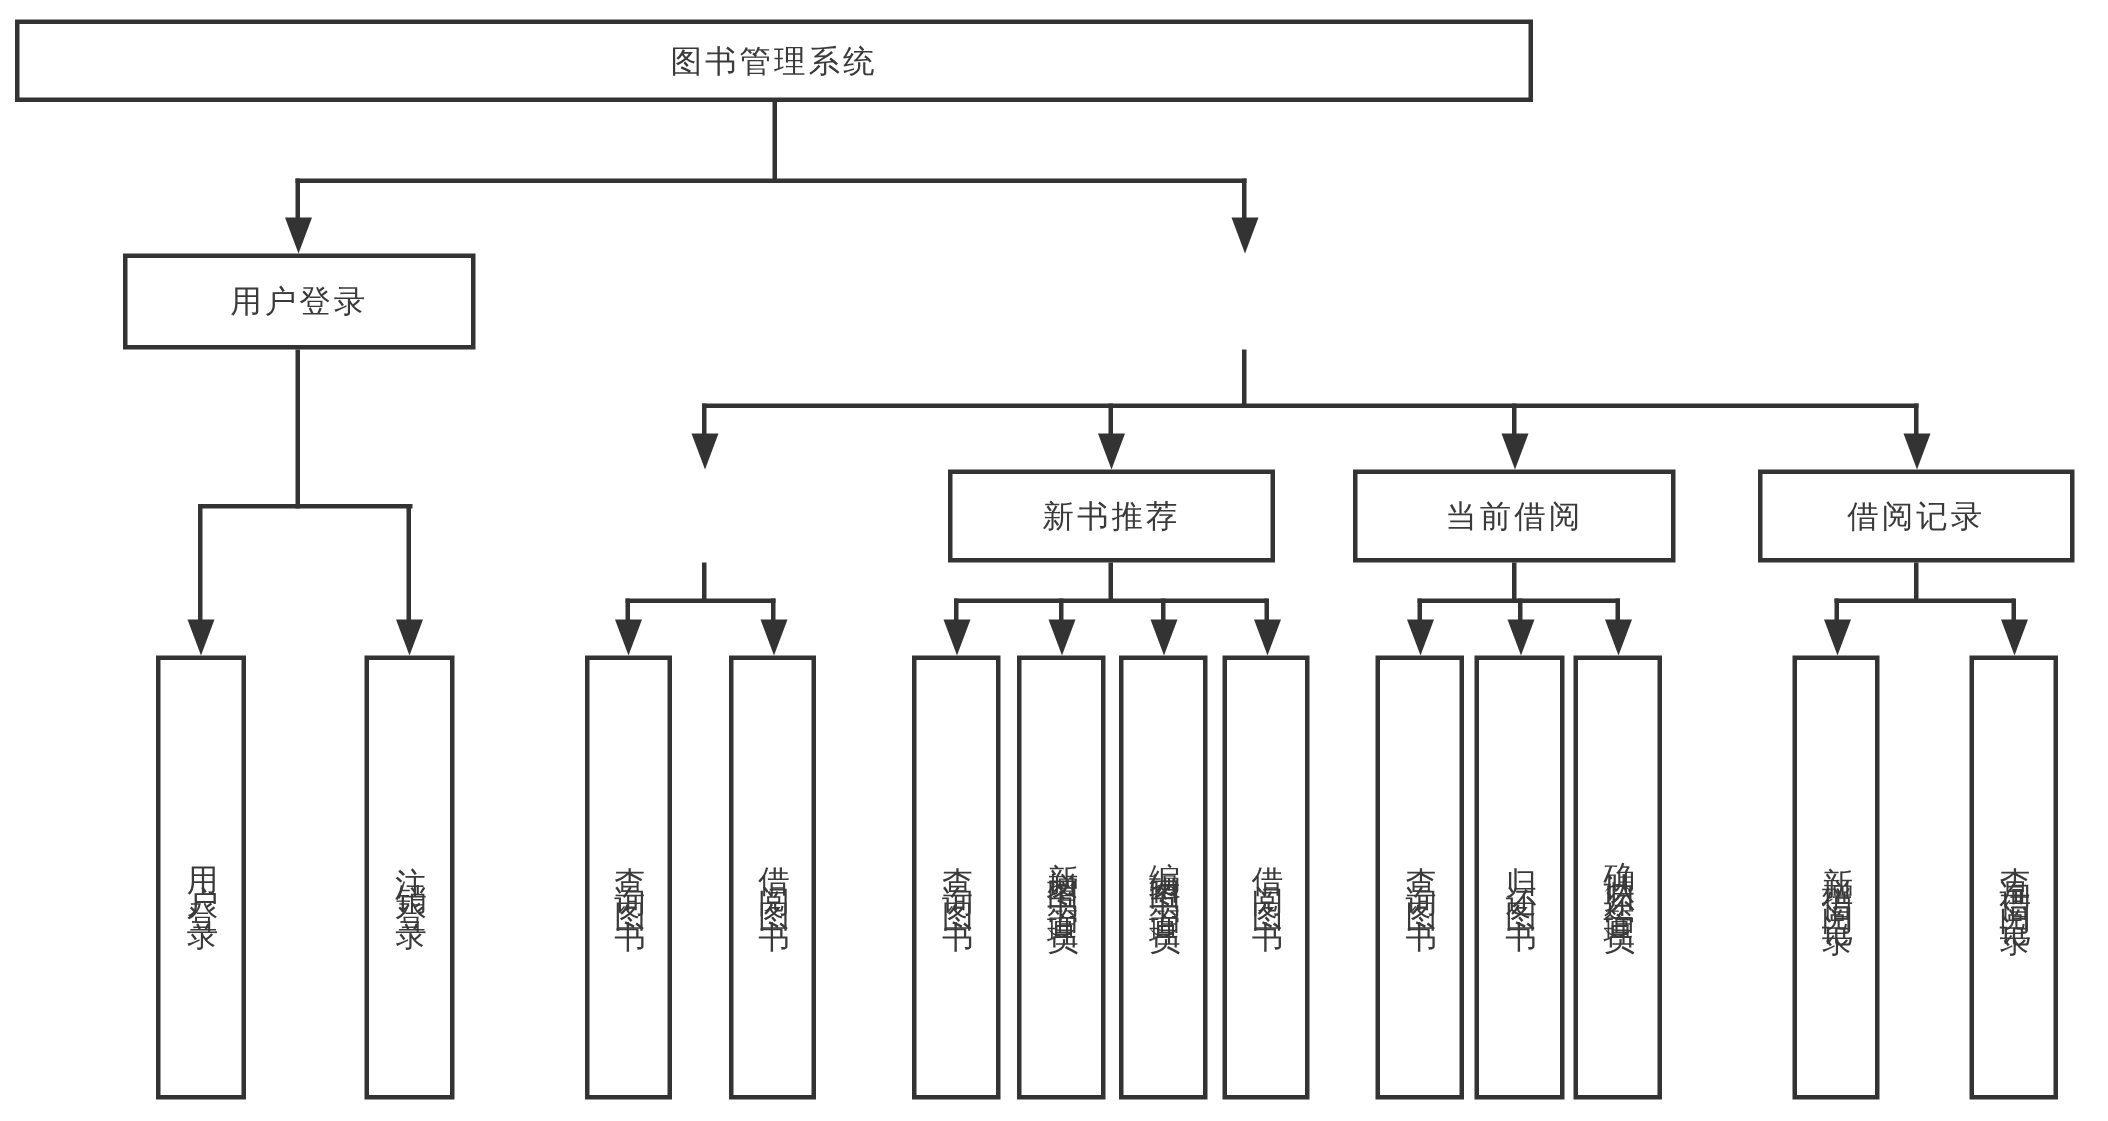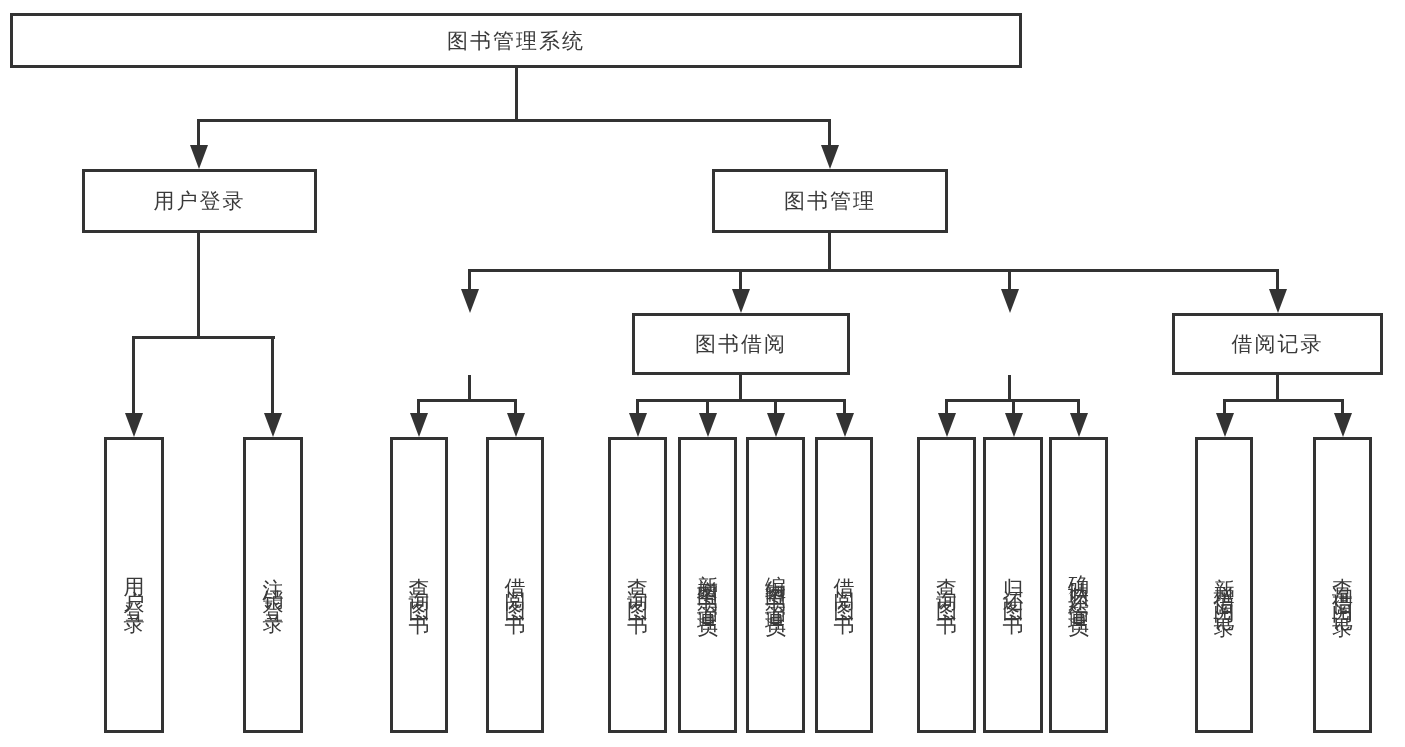--- a/index.html
+++ b/index.html
@@ -57,26 +57,26 @@
 
 <div class="canvas">
 
   <div class="box hbox" style="left:10px; top:13px; width:1012px; height:55px;">
     <span>图书管理系统</span>
   </div>
 
   <div class="box hbox" style="left:82px; top:169px; width:235px; height:64px;">
     <span>用户登录</span>
   </div>
-  <div class="box hbox" style="left:712px; top:169px; width:236px; height:64px;">
-    <span>图书管理</span>
-  </div>
 
   <div class="box hbox" style="left:632px; top:313px; width:218px; height:62px;">
-    <span>图书借阅</span>
+    <span>新书推荐</span>
+  </div>
+  <div class="box hbox" style="left:902px; top:313px; width:215px; height:62px;">
+    <span>当前借阅</span>
   </div>
   <div class="box hbox" style="left:1172px; top:313px; width:211px; height:62px;">
     <span>借阅记录</span>
   </div>
 
   <div class="box vbox" style="left:104px; top:437px; width:60px; height:296px;">
     <span class="v-label ls-4">用户登录</span>
   </div>
   <div class="box vbox" style="left:243px; top:437px; width:60px; height:296px;">
     <span class="v-label ls-4">注销登录</span>

